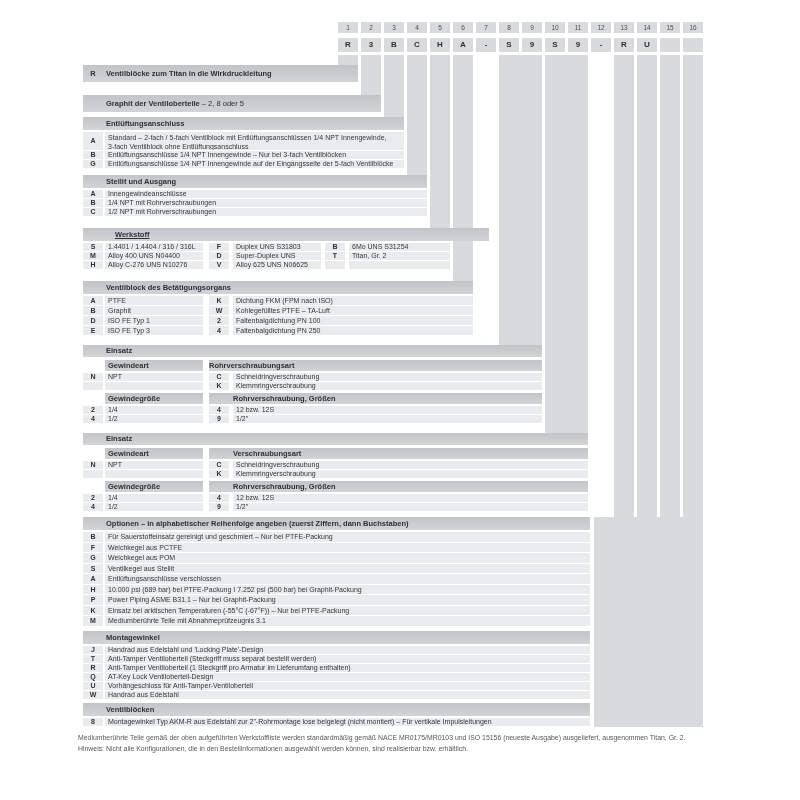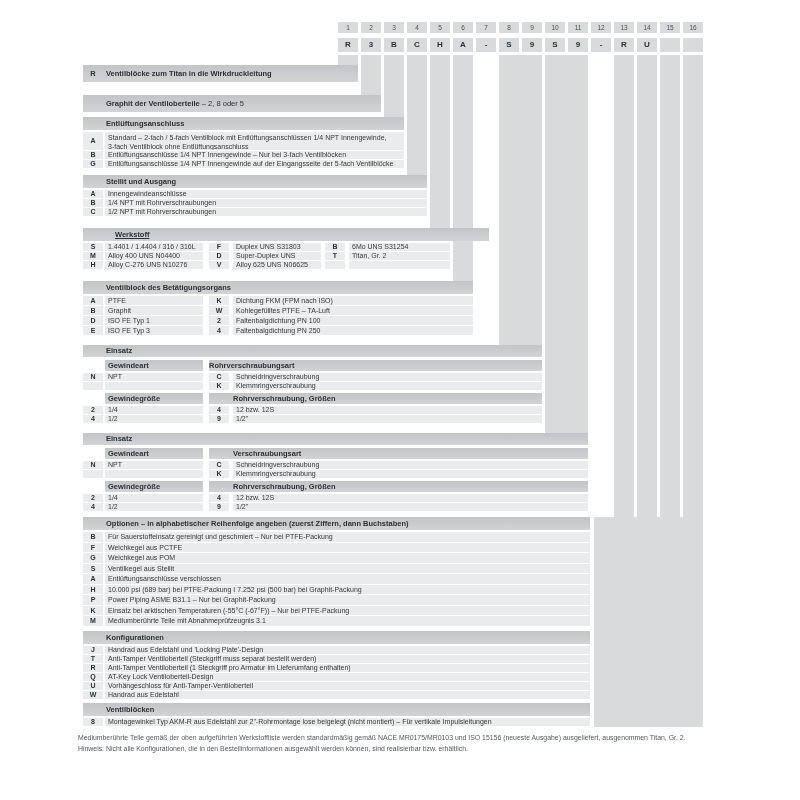--- a/index.html
+++ b/index.html
@@ -200,21 +200,21 @@
         <div class="abs cellc" style="left: 83px; top: 584.5px; width: 20px; height: 9.5px; line-height: 9.5px;">H</div>
         <div class="abs cellt" style="left: 105px; top: 584.5px; width: 485px; height: 9.5px; line-height: 9.5px;">10.000 psi (689 bar) bei PTFE-Packung I 7.252 psi (500 bar) bei Graphit-Packung</div>
         <div class="abs cellc" style="left: 83px; top: 595px; width: 20px; height: 9.5px; line-height: 9.5px;">P</div>
         <div class="abs cellt" style="left: 105px; top: 595px; width: 485px; height: 9.5px; line-height: 9.5px;">Power Piping ASME B31.1 – Nur bei Graphit-Packung</div>
         <div class="abs cellc" style="left: 83px; top: 605.5px; width: 20px; height: 9.5px; line-height: 9.5px;">K</div>
         <div class="abs cellt" style="left: 105px; top: 605.5px; width: 485px; height: 9.5px; line-height: 9.5px;">Einsatz bei arktischen Temperaturen (-55°C (-67°F)) – Nur bei PTFE-Packung</div>
         <div class="abs cellc" style="left: 83px; top: 616px; width: 20px; height: 9.5px; line-height: 9.5px;">M</div>
         <div class="abs cellt" style="left: 105px; top: 616px; width: 485px; height: 9.5px; line-height: 9.5px;">Mediumberührte Teile mit Abnahmeprüfzeugnis 3.1</div>
       </div>
       <div>
-        <div class="abs hdr" style="left: 83px; top: 631px; width: 507px; height: 13px; line-height: 13px; padding-left: 23px;">Konfigurationen</div>
+        <div class="abs hdr" style="left: 83px; top: 631px; width: 507px; height: 13px; line-height: 13px; padding-left: 23px;">Montagewinkel</div>
         <div class="abs cellc" style="left: 83px; top: 646px; width: 20px; height: 8px; line-height: 8px;">J</div>
         <div class="abs cellt" style="left: 105px; top: 646px; width: 485px; height: 8px; line-height: 8px;">Handrad aus Edelstahl und 'Locking Plate'-Design</div>
         <div class="abs cellc" style="left: 83px; top: 655px; width: 20px; height: 8px; line-height: 8px;">T</div>
         <div class="abs cellt" style="left: 105px; top: 655px; width: 485px; height: 8px; line-height: 8px;">Anti-Tamper Ventiloberteil (Steckgriff muss separat bestellt werden)</div>
         <div class="abs cellc" style="left: 83px; top: 664px; width: 20px; height: 8px; line-height: 8px;">R</div>
         <div class="abs cellt" style="left: 105px; top: 664px; width: 485px; height: 8px; line-height: 8px;">Anti-Tamper Ventiloberteil  (1 Steckgriff pro Armatur im Lieferumfang enthalten)</div>
         <div class="abs cellc" style="left: 83px; top: 673px; width: 20px; height: 8px; line-height: 8px;">Q</div>
         <div class="abs cellt" style="left: 105px; top: 673px; width: 485px; height: 8px; line-height: 8px;">AT-Key Lock Ventiloberteil-Design</div>
         <div class="abs cellc" style="left: 83px; top: 682px; width: 20px; height: 8px; line-height: 8px;">U</div>
         <div class="abs cellt" style="left: 105px; top: 682px; width: 485px; height: 8px; line-height: 8px;">Vorhängeschloss für Anti-Tamper-Ventiloberteil</div>

